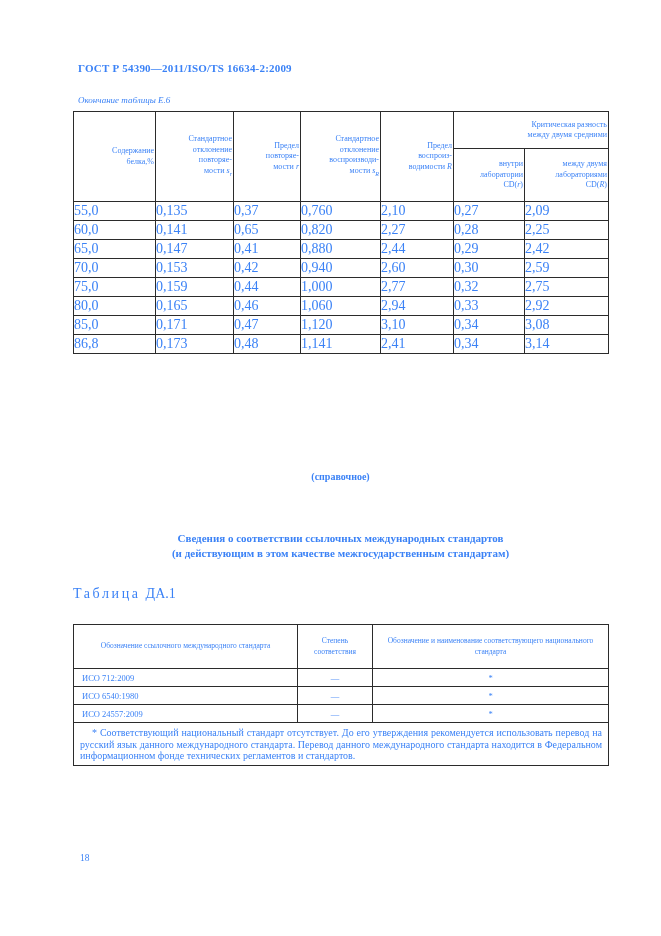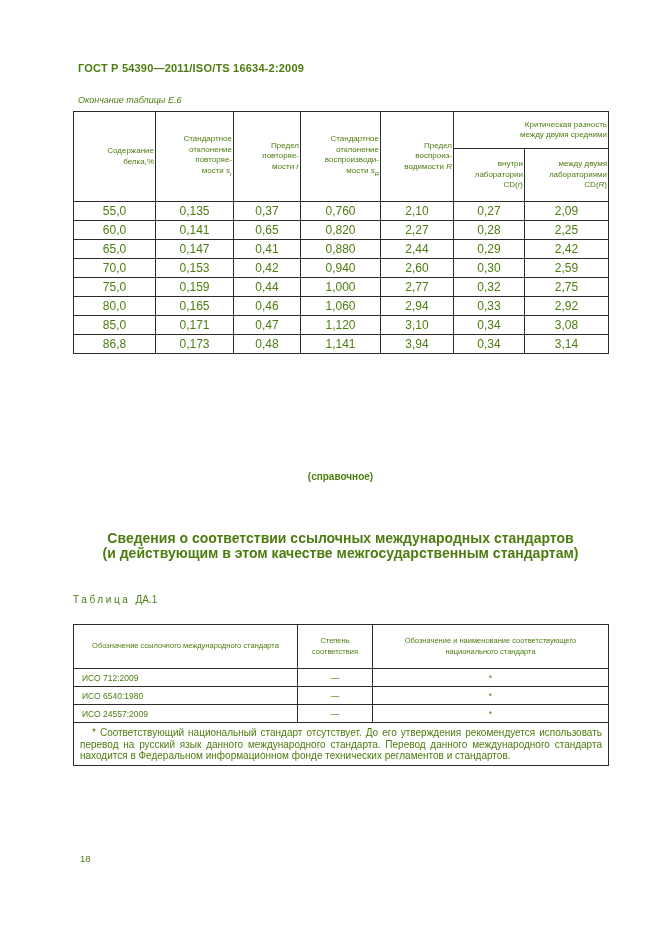--- a/index.html
+++ b/index.html
@@ -1,19 +1,19 @@
 <!DOCTYPE html>
 <html><head>
 <meta charset="utf-8">
 <style>
   * { margin:0; padding:0; box-sizing:border-box; }
   html,body { background:#ffffff; }
   .page {
     position:relative; width:661px; height:936px; background:#ffffff;
-    font-family:Liberation Sans, sans-serif; color:#4d7c0f; overflow:hidden;
+    font-family:Liberation Serif, serif; color:#3b82f6; overflow:hidden;
   }
   .doc-header {
     position:absolute; left:78px; top:62px;
     font-size:11px; font-weight:bold; letter-spacing:0.2px;
   }
   .e6-caption {
     position:absolute; left:78px; top:95px;
     font-size:9px; font-style:italic;
   }
   table { border-collapse:collapse; position:absolute; table-layout:fixed; }
@@ -21,32 +21,32 @@
 
   
   .tbl-e6 { left:73px; top:111px; width:535px; }
   .tbl-e6 th {
     font-weight:normal; font-size:8px; line-height:10.5px;
     text-align:right; vertical-align:middle; padding:2px 1px;
   }
   .tbl-e6 tr.hr1 { height:37px; }
   .tbl-e6 tr.hr2 { height:53px; }
   .tbl-e6 td {
-    text-align:center; vertical-align:middle; height:19px; font-size:12px;
+    vertical-align:middle; height:19px; font-size:14px;
   }
   .sym { font-style:italic; }
   sub { font-size:6px; font-style:italic; vertical-align:sub; }
 
   
   .center-block { position:absolute; left:73px; width:535px; text-align:center; }
   .appendix-label { top:471px; font-size:10px; font-weight:bold; line-height:12px; }
-  .appendix-title { top:531px; font-size:14px; font-weight:bold; line-height:15px; }
+  .appendix-title { top:531px; font-size:11px; font-weight:bold; line-height:15px; }
 
   
-  .da1-label { position:absolute; left:73px; top:586px; font-size:10px;margin-top:8px; }
+  .da1-label { position:absolute; left:73px; top:586px; font-size:14px; }
   .da1-label .spaced { letter-spacing:2.6px; }
   .da1-label .num { margin-left:5px; }
   .tbl-da1 { left:73px; top:624px; width:535px; }
   .tbl-da1 th {
     font-weight:normal; font-size:7.5px; line-height:10.5px; height:44px;
     text-align:center; vertical-align:middle; padding:2px 10px;
   }
   .tbl-da1 tbody td {
     font-size:8.5px; height:18px; vertical-align:middle; text-align:center;
   }
@@ -185,21 +185,21 @@
           <td>1,120</td>
           <td>3,10</td>
           <td>0,34</td>
           <td>3,08</td>
         </tr>
         <tr>
           <td>86,8</td>
           <td>0,173</td>
           <td>0,48</td>
           <td>1,141</td>
-          <td>3,94</td>
+          <td>2,41</td>
           <td>0,34</td>
           <td>3,14</td>
         </tr>
       </tbody>
   </table>
 
   <div class="center-block appendix-label">
     <div>(справочное)</div>
   </div>
 

